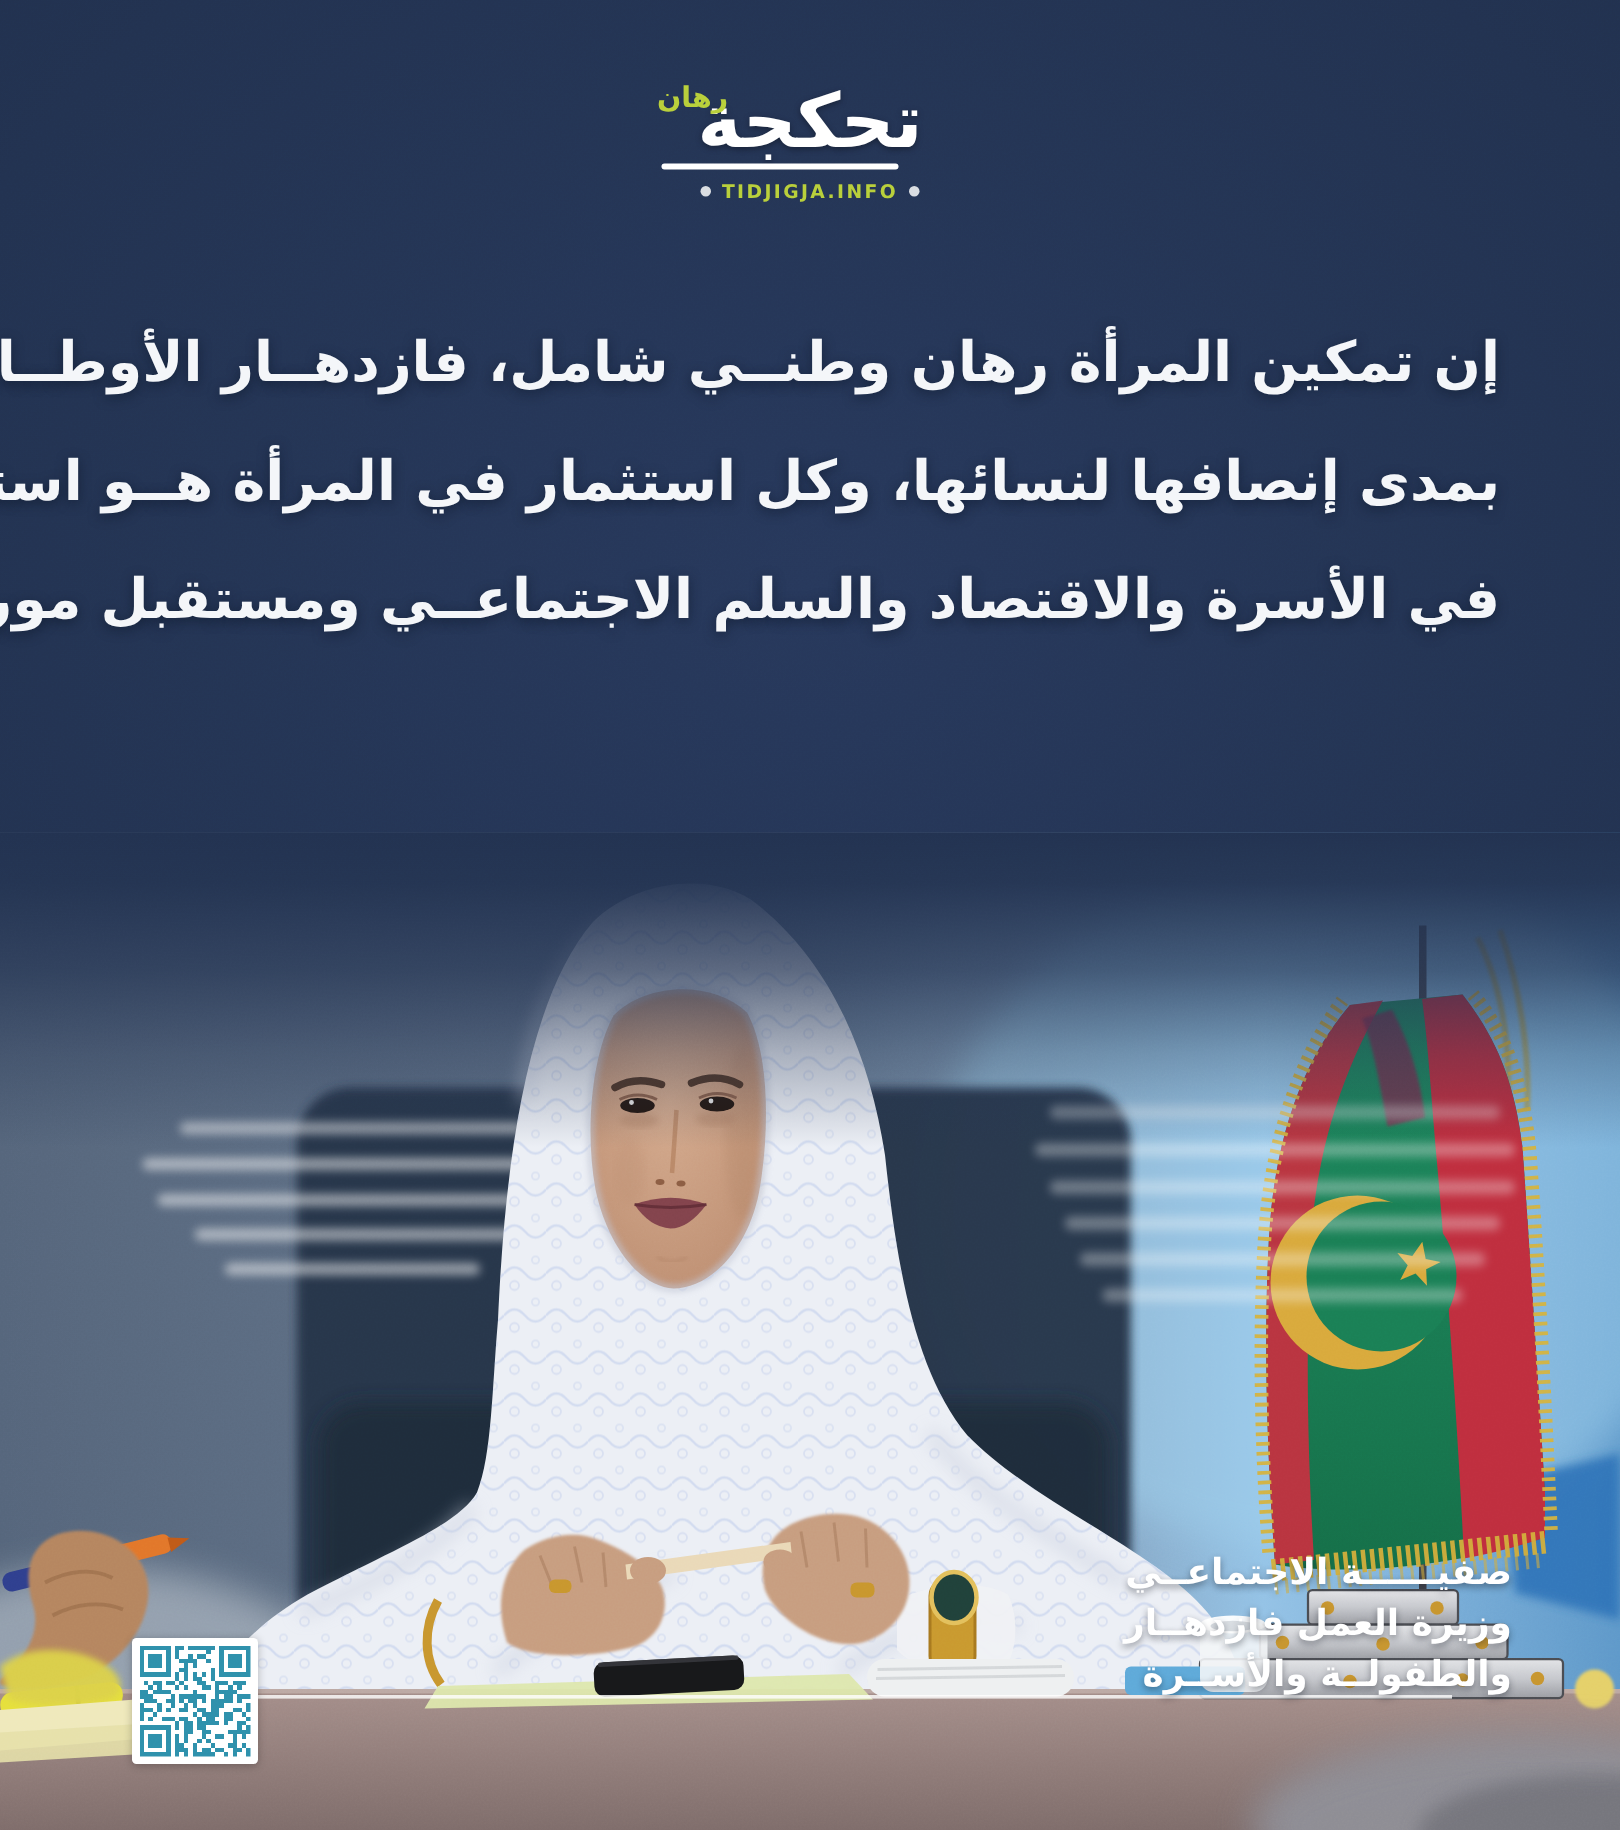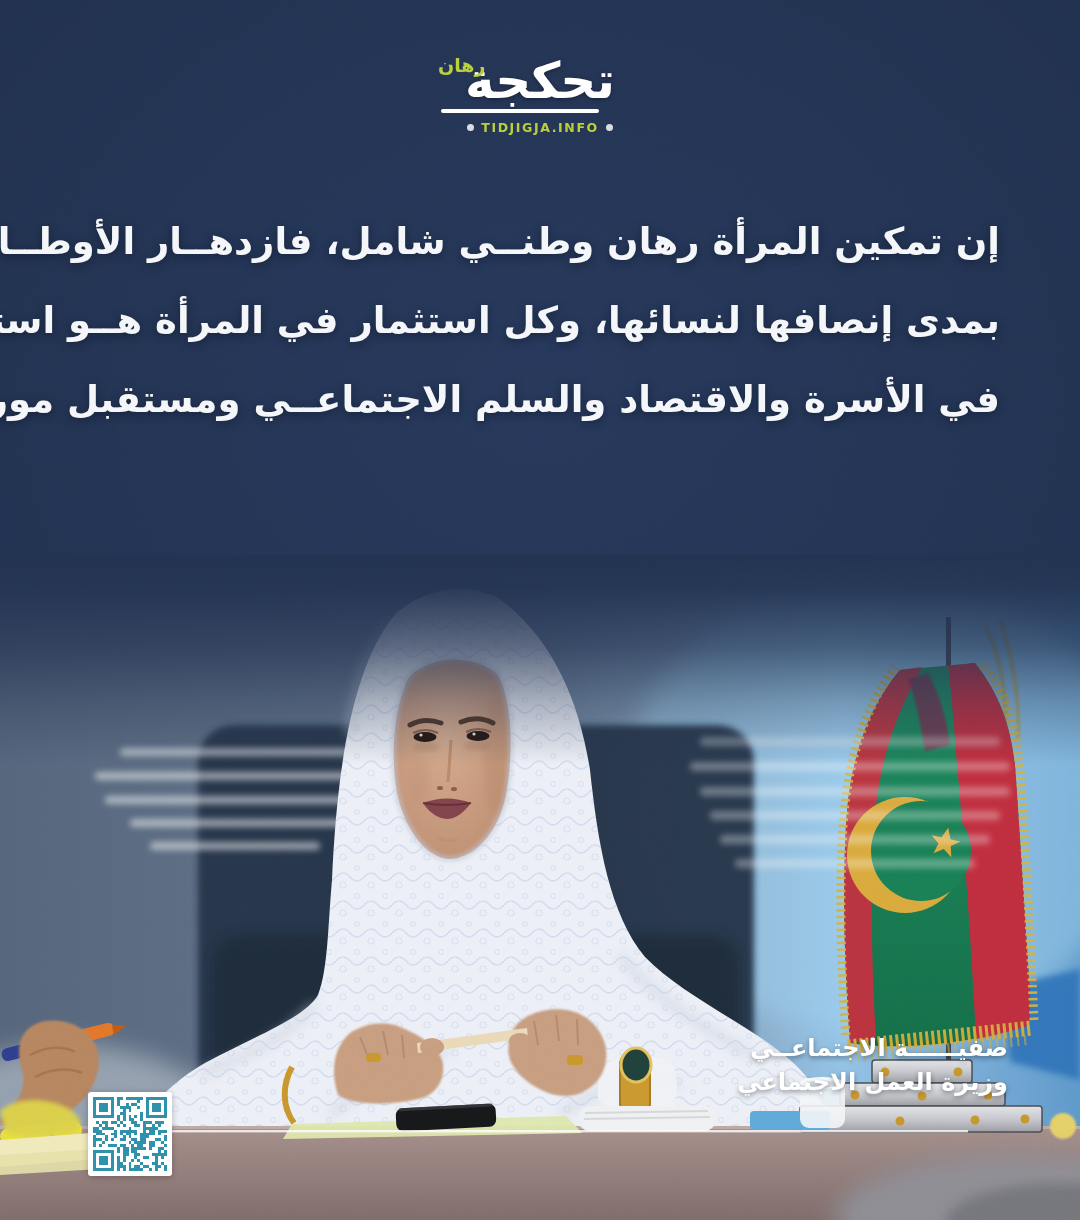--- a/index.html
+++ b/index.html
@@ -533,21 +533,22 @@
         <rect x="19" y="1" width="5" height="5" fill="#ffffff"></rect>
         <rect x="20" y="2" width="3" height="3" fill="#2e8fab"></rect>
         <rect x="0" y="18" width="7" height="7" fill="#2e8fab"></rect>
         <rect x="1" y="19" width="5" height="5" fill="#ffffff"></rect>
         <rect x="2" y="20" width="3" height="3" fill="#2e8fab"></rect>
       </svg>
   </div>
 
   <div class="attribution" dir="rtl">
     <div>صفيــــــة الاجتماعــي</div>
-    <div>وزيرة العمل الاجتماعي</div>
+    <div>وزيرة العمل فازدهــار</div>
+    <div>والطفولــة والأســرة</div>
   </div>
 
   <svg class="grain" width="1080" height="1220">
     <filter id="grainF">
       <feTurbulence type="fractalNoise" baseFrequency="0.8" numOctaves="2" stitchTiles="stitch"></feTurbulence>
       <feColorMatrix type="matrix" values="0 0 0 0 1  0 0 0 0 1  0 0 0 0 1  0 0 0 0.05 0"></feColorMatrix>
     </filter>
     <rect width="1080" height="1220" filter="url(#grainF)"></rect>
   </svg>
 

